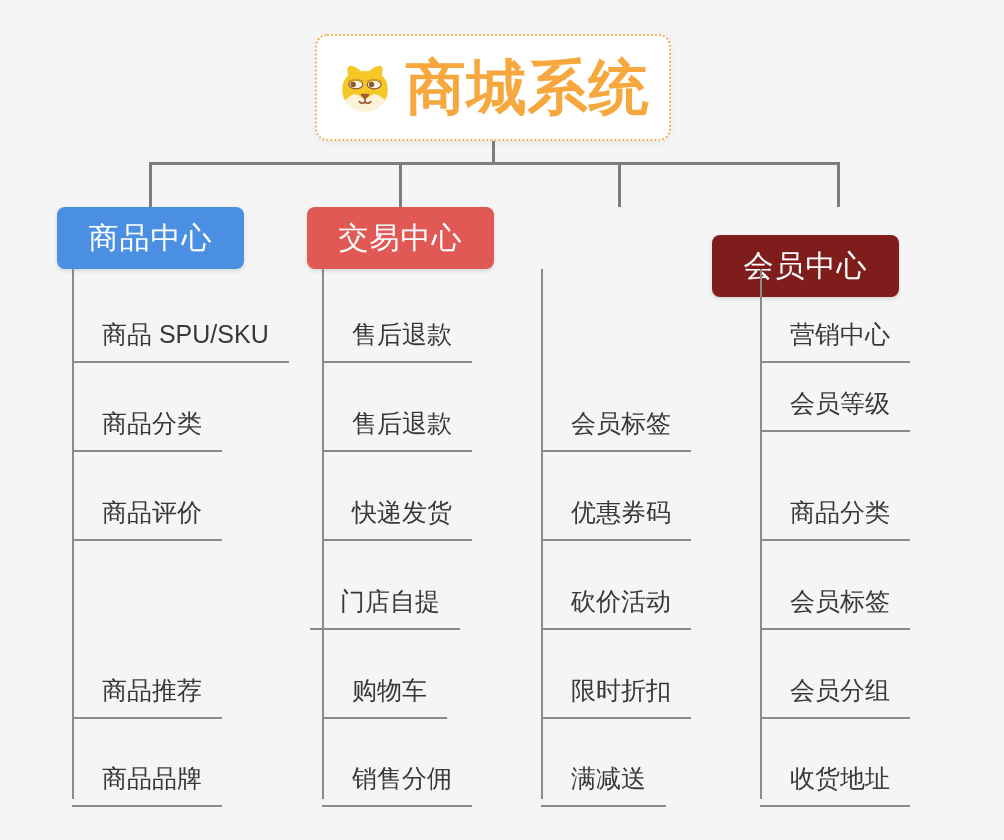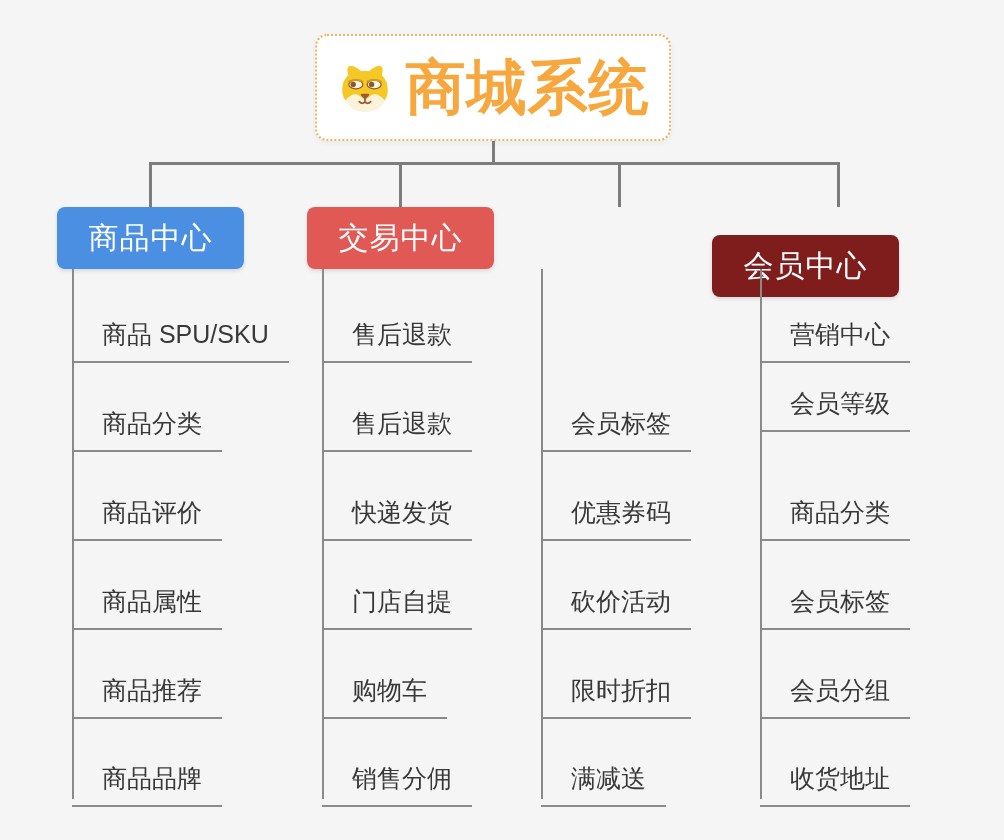--- a/index.html
+++ b/index.html
@@ -120,30 +120,29 @@
       </svg>
     </span>
     <span class="root-title">商城系统</span>
   </div>
 
   <div class="branch-node" style="left: 57px; background-color: rgb(74, 143, 226);">商品中心</div>
   <div class="trunk" style="left:72px"></div>
   <div class="leaf" style="left:72px;top:317px">商品 SPU/SKU</div>
   <div class="leaf" style="left:72px;top:406px">商品分类</div>
   <div class="leaf" style="left:72px;top:495px">商品评价</div>
-  <div class="leaf" style="left:72px;top:584px">商品属性</div>
   <div class="leaf" style="left:72px;top:673px">商品推荐</div>
   <div class="leaf" style="left:72px;top:761px">商品品牌</div>
 
   <div class="branch-node" style="left: 307px; background-color: rgb(225, 89, 85);">交易中心</div>
   <div class="trunk" style="left:322px"></div>
   <div class="leaf" style="left:322px;top:317px">售后退款</div>
   <div class="leaf" style="left:322px;top:406px">售后退款</div>
   <div class="leaf" style="left:322px;top:495px">快递发货</div>
-  <div class="leaf" style="left:322px;top:584px">门店自提</div>
+  <div class="leaf" style="left:310px;top:584px">门店自提</div>
   <div class="leaf" style="left:322px;top:673px">购物车</div>
   <div class="leaf" style="left:322px;top:761px">销售分佣</div>
 
   <div class="trunk" style="left:541px"></div>
   <div class="leaf" style="left:541px;top:406px">会员标签</div>
   <div class="leaf" style="left:541px;top:495px">优惠券码</div>
   <div class="leaf" style="left:541px;top:584px">砍价活动</div>
   <div class="leaf" style="left:541px;top:673px">限时折扣</div>
   <div class="leaf" style="left:541px;top:761px">满减送</div>
 

